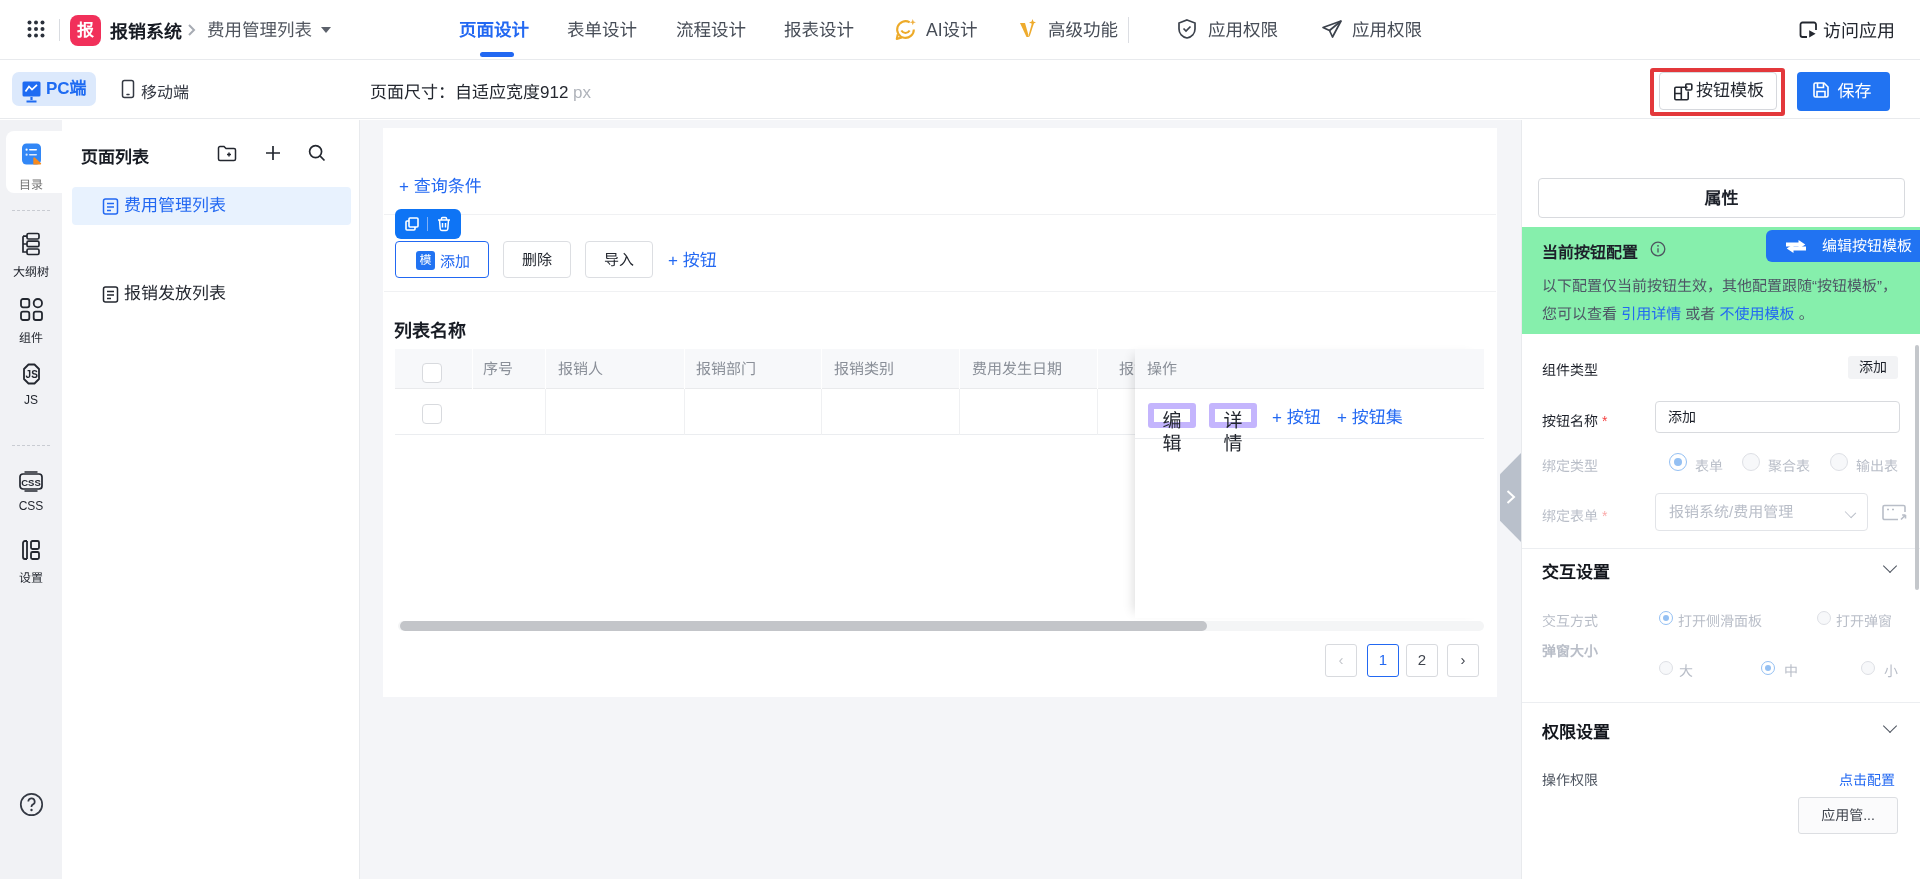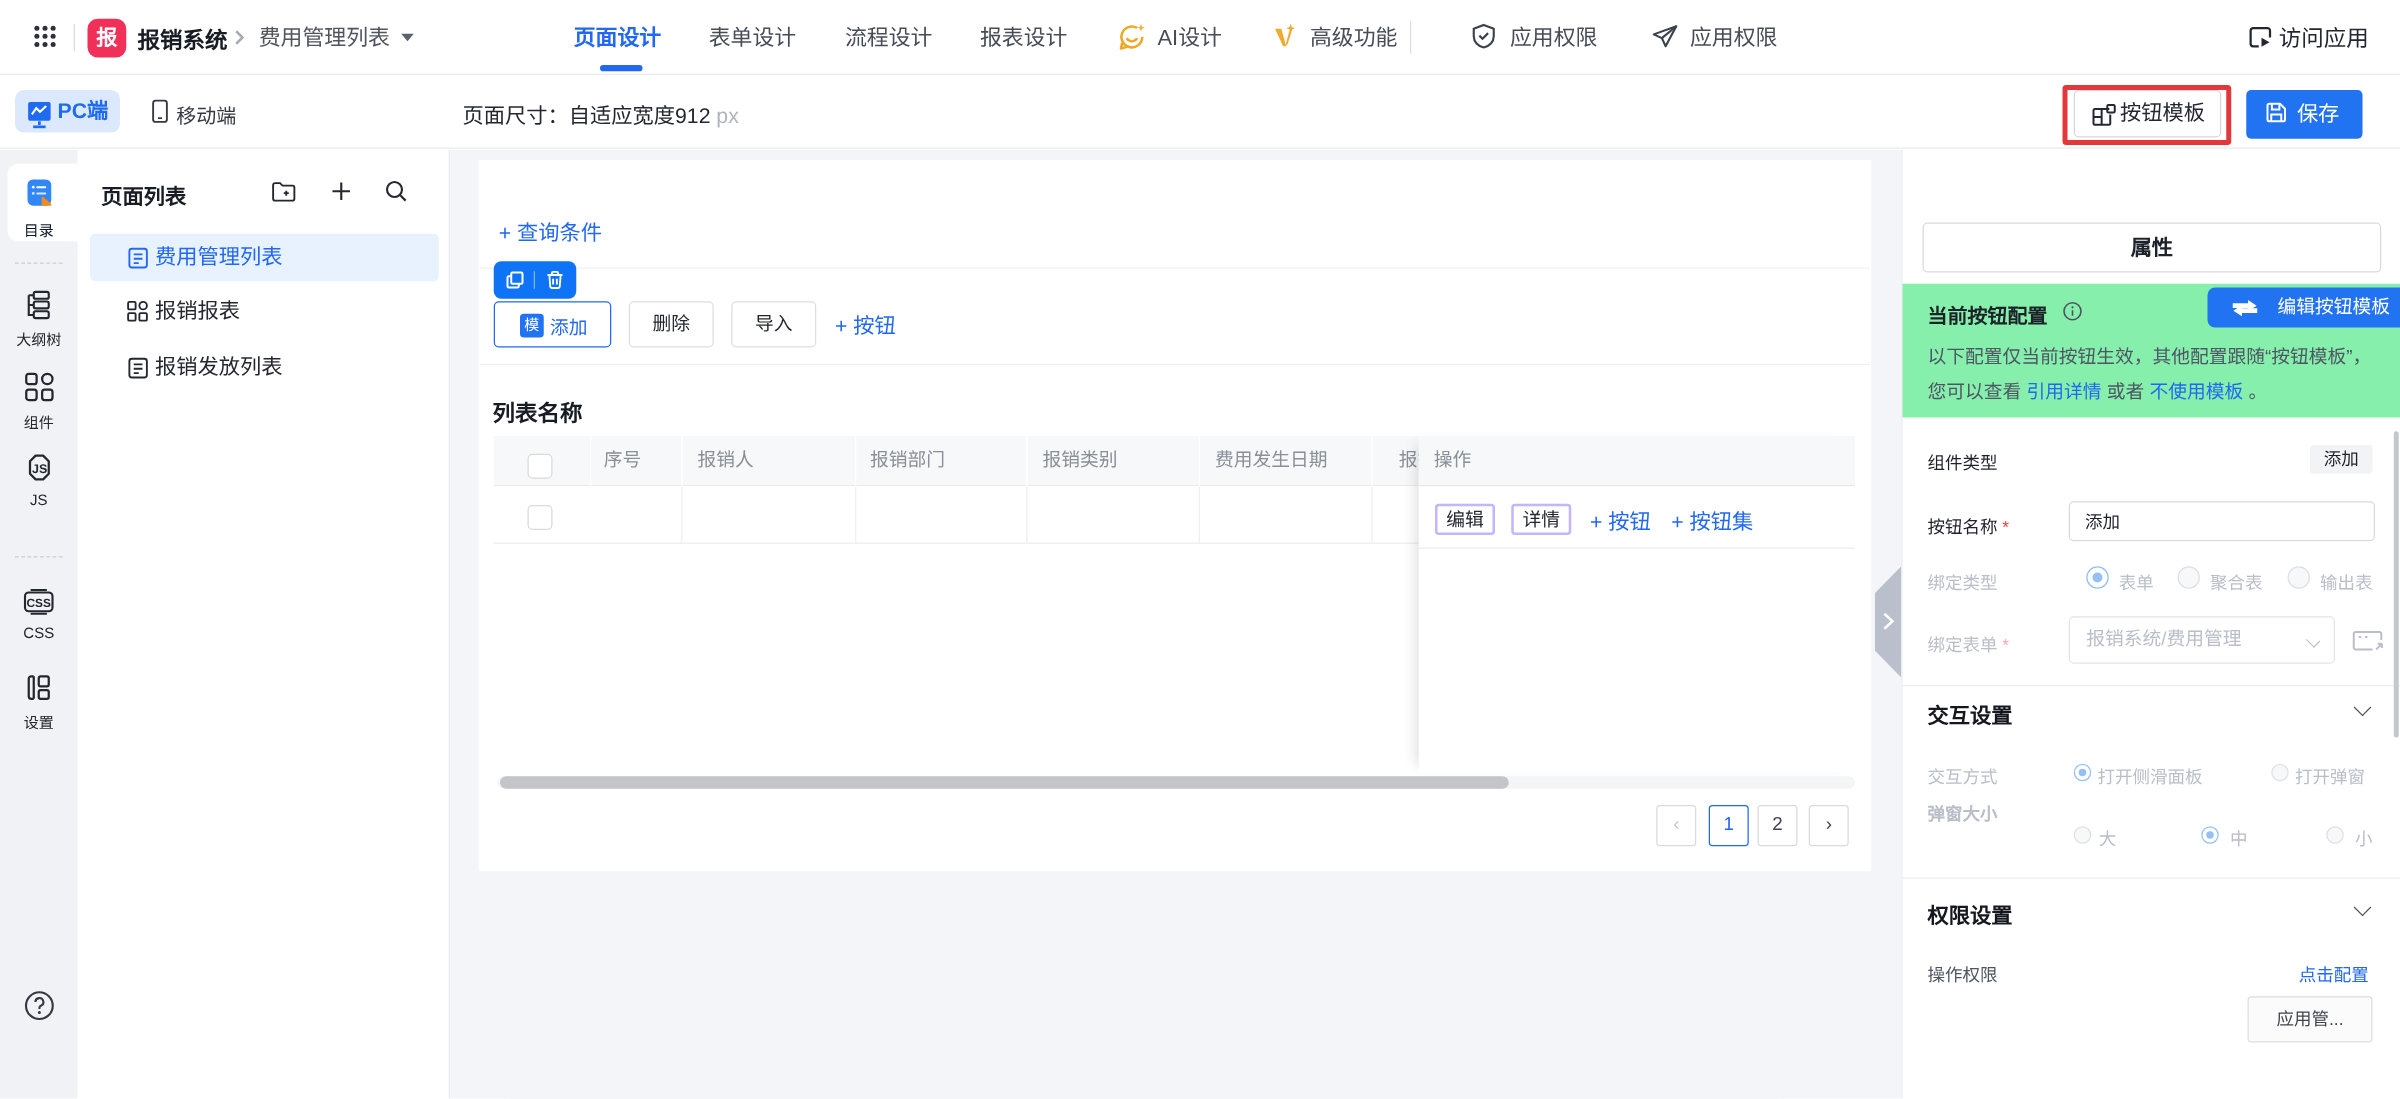--- a/index.html
+++ b/index.html
@@ -90,22 +90,22 @@
 .hsep { position:absolute; top:0; width:1px; height:40px; background:#fff; }
 .bsep { position:absolute; top:0; width:1px; height:46px; background:#eff0f2; }
 #tbl-row { position:absolute; left:0; top:40px; width:1089px; height:46px; background:#fff;
   border-bottom:1px solid #ebedf0; }
 .cb { position:absolute; width:20px; height:20px; background:#fff; border:1px solid #d8dade; border-radius:4px; }
 #opcol { position:absolute; left:752px; top:221px; width:349px; height:269px; background:#fff;
   box-shadow:-8px 0 10px -6px rgba(0,0,0,0.13);padding-left:35px; }
 #opcol-head { position:absolute; left:0; top:0; width:349px; height:40px; background:#f7f8fa;
   border-bottom:1px solid #e9eaec; font-size:15px; color:#8a8f98; line-height:40px; padding-left:12px; }
 #opcol-row { position:absolute; left:0; top:40px; width:349px; height:50px; border-bottom:1px solid #ebedf0; }
-.minibtn { position:absolute; top:14px; height:25px; border:2px solid #c4b5fd; border-radius:3px;
-  background:#fff; font-size:15px; color:#23272f; line-height:23px; text-align:center; }
+.minibtn { position:absolute; top:14px; height:25px; border:6px solid #c4b5fd; border-radius:3px;
+  background:#fff; font-size:19px; color:#23272f; line-height:23px; text-align:center; }
 .oplink { position:absolute; top:14px; font-size:17px; color:#2268f2; }
 #hscroll { position:absolute; left:15px; top:493px; width:1086px; height:10px; background:#f4f5f6; border-radius:5px; }
 #hscroll .thumb { position:absolute; left:2px; top:0; width:807px; height:10px; background:#c3c5c9; border-radius:5px; }
 .pgbtn { position:absolute; top:516px; width:32px; height:33px; border:1px solid #d8dade; border-radius:3px;
   background:#fff; text-align:center; line-height:30px; font-size:15px; color:#40454e; }
 #collapse-handle { position:absolute; left:1140px; top:333px; width:21px; height:89px; background:#b9c0cb;
   clip-path:polygon(100% 0, 100% 100%, 0 76%, 0 24%); color:#fff; }
 #collapse-handle .chev { position:absolute; left:5px; top:36px; }
 
 
@@ -237,21 +237,21 @@
     <div id="rail-active2"></div>
   <div class="railitem" style="top:23px; color:#2268f2;">
     <svg width="21" height="22" viewBox="0 0 21 22" fill="none">
       <rect x="1" y="0.5" width="19" height="21" rx="4.5" fill="#3287f6"></rect>
       <circle cx="5.6" cy="6.7" r="1.1" fill="#fff"></circle>
       <rect x="8" y="5.9" width="8" height="1.7" rx=".8" fill="#fff"></rect>
       <circle cx="5.6" cy="11.7" r="1.1" fill="#d9e8fd"></circle>
       <rect x="8" y="10.9" width="8" height="1.7" rx=".8" fill="#d9e8fd"></rect>
       <path d="M12.3 21.5 V15.2 a0.9 0.9 0 0 1 1.5 -0.65 L20 20.2 a0.8 0.8 0 0 1 -0.55 1.3 z" fill="#f68a1e"></path>
     </svg>
-    <span class="lbl" style="color:#0f172a; margin-top:7px;">目录</span>
+    <span class="lbl" style="color:#737373; margin-top:7px;">目录</span>
   </div>
   <div class="rail-dash" style="top:90px;"></div>
   <div class="railitem" style="top:112px;">
     <svg width="26" height="24" viewBox="0 0 26 24" fill="none" stroke="#23272f" stroke-width="1.7">
       <rect x="9" y="1.5" width="12" height="5.5" rx="1.5"></rect>
       <rect x="9" y="9.2" width="12" height="5.5" rx="1.5"></rect>
       <rect x="9" y="17" width="12" height="5.5" rx="1.5"></rect>
       <path d="M5 4.2 H9 M5 4.2 V20 H9 M5 12 H9"></path>
     </svg>
     <span class="lbl">大纲树</span>
@@ -310,28 +310,20 @@
   <svg style="position:absolute; left:245px; top:23px;" width="20" height="20" viewBox="0 0 20 20" fill="none" stroke="#23272f" stroke-width="1.7">
     <circle cx="8.6" cy="8.6" r="6"></circle>
     <path d="M13.2 13.2 L17.5 17.5"></path>
   </svg>
 
   <div class="pl-item sel" style="top:67px;">
     <svg width="19" height="19" viewBox="0 0 19 19" fill="none" stroke="#2268f2" stroke-width="1.5">
       <rect x="2.5" y="2" width="14" height="15" rx="2"></rect>
       <path d="M6 6.5 h7 M6 10 h7 M6 13.5 h4"></path>
     </svg>费用管理列表
-  </div>
-  <div class="pl-item" style="top:110px;">
-    <svg width="18" height="18" viewBox="0 0 18 18" fill="none" stroke="#23272f" stroke-width="1.5">
-      <rect x="1.5" y="1.5" width="6" height="6" rx="1"></rect>
-      <rect x="10.5" y="1.5" width="6" height="6" rx="3"></rect>
-      <rect x="1.5" y="10.5" width="6" height="6" rx="1"></rect>
-      <rect x="10.5" y="10.5" width="6" height="6" rx="1"></rect>
-    </svg>报销报表
   </div>
   <div class="pl-item" style="top:155px;">
     <svg width="19" height="19" viewBox="0 0 19 19" fill="none" stroke="#23272f" stroke-width="1.5">
       <rect x="2.5" y="2" width="14" height="15" rx="2"></rect>
       <path d="M6 6.5 h7 M6 10 h7 M6 13.5 h4"></path>
     </svg>报销发放列表
   </div>
 </div>
 
 <div id="canvas">

